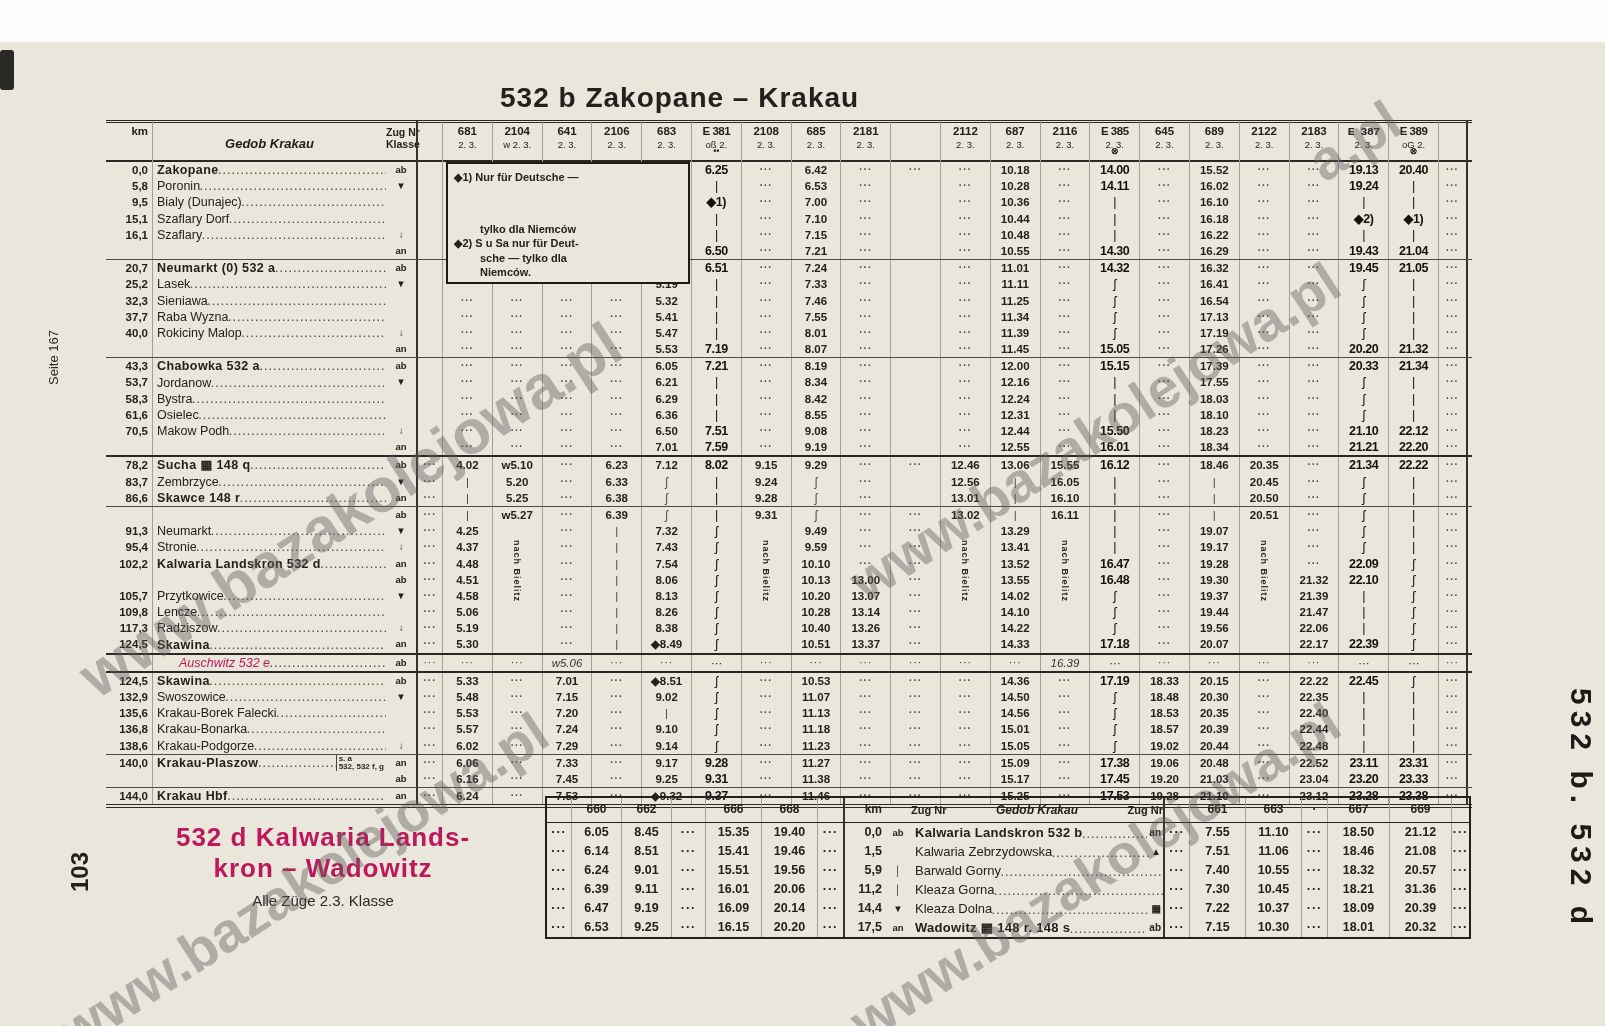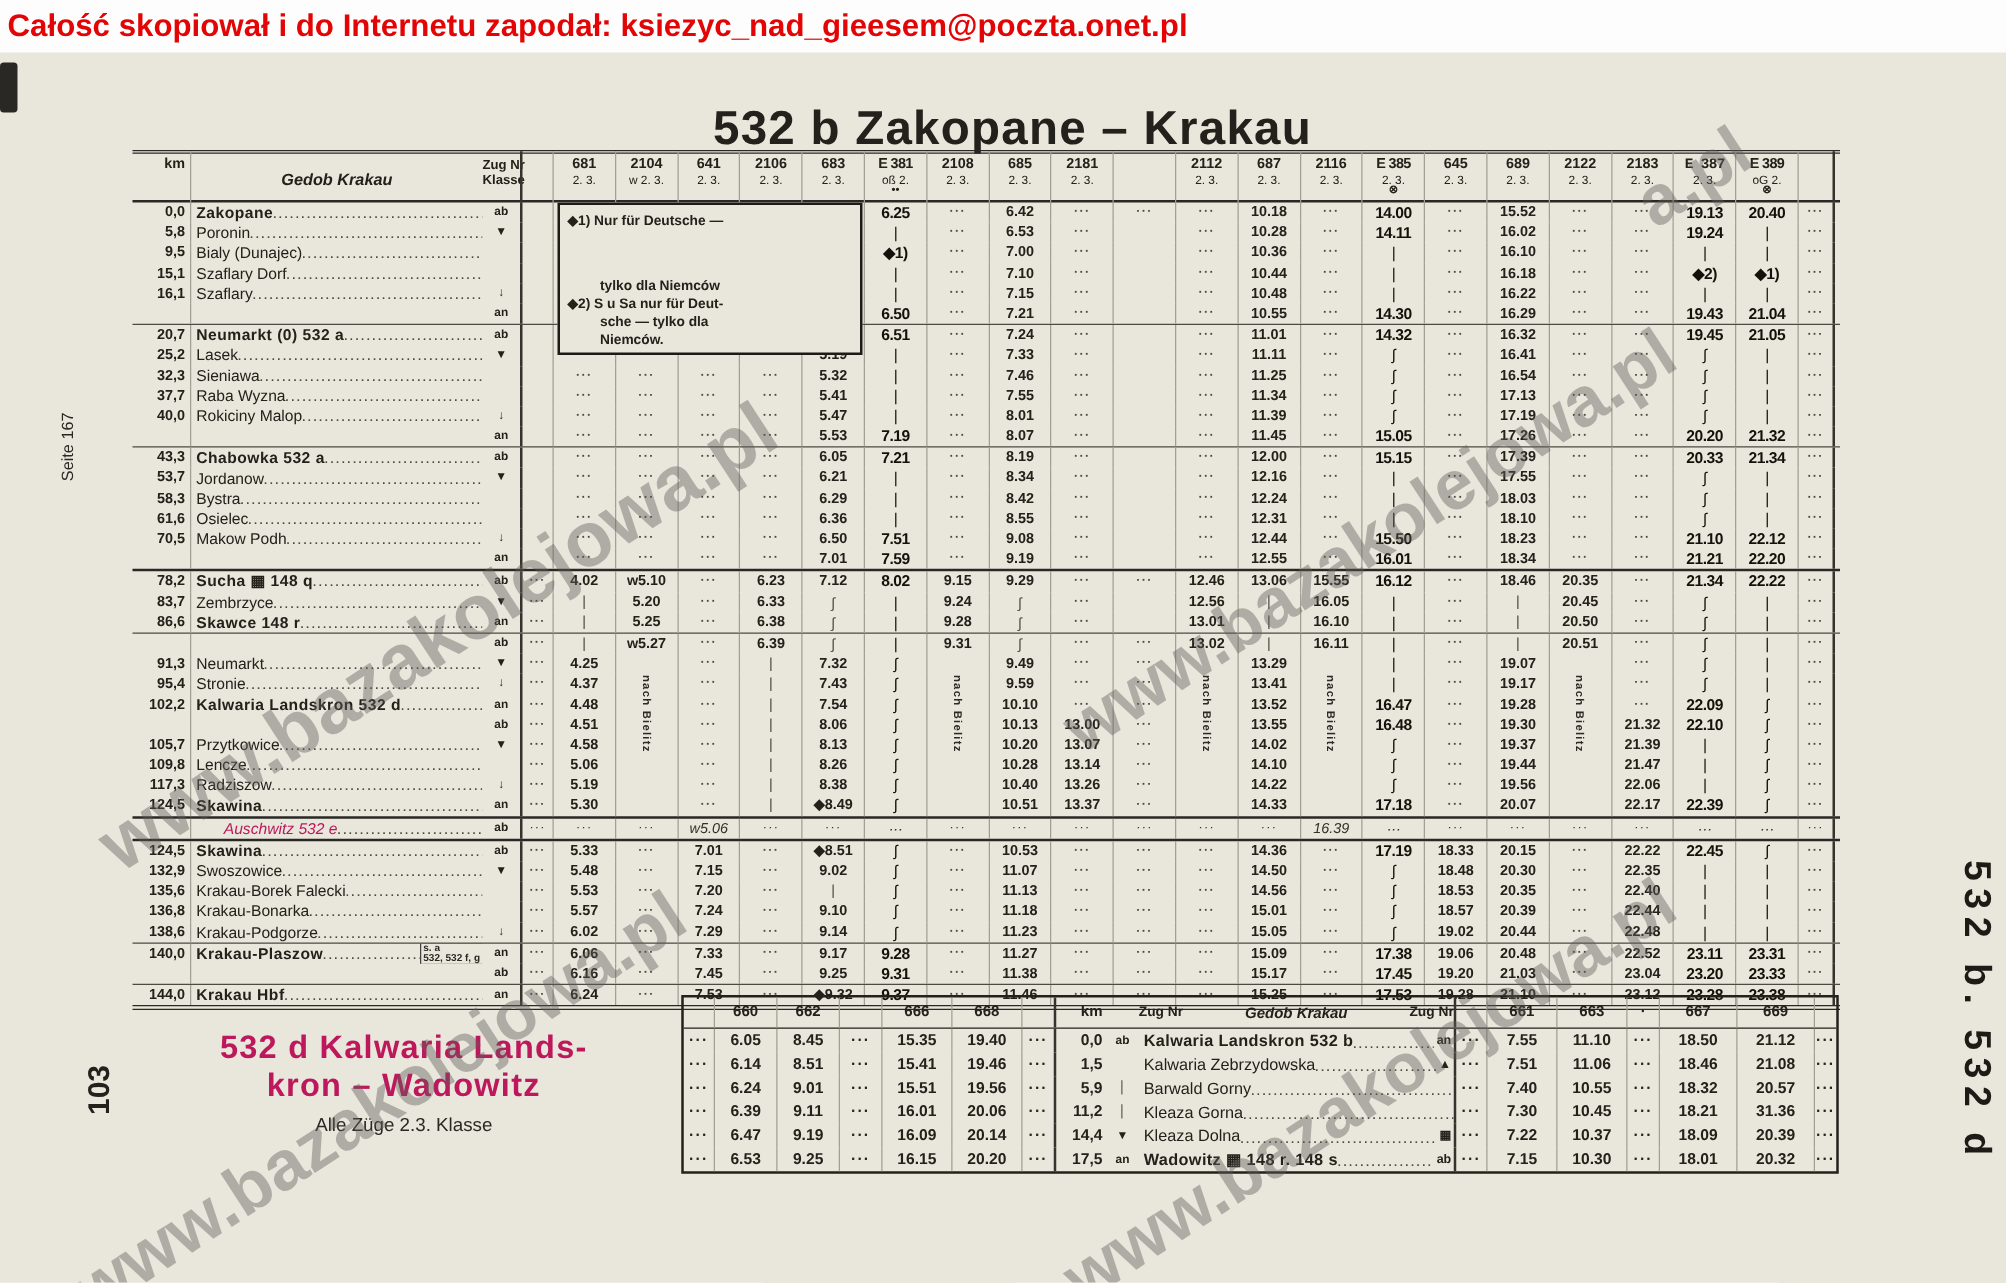--- a/index.html
+++ b/index.html
@@ -1,22 +1,22 @@
 <!DOCTYPE html>
 <html><head>
 <meta charset="utf-8">
 <style>
   html,body{margin:0;padding:0;}
   .page{position:relative;width:1605px;height:1026px;background:#e9e6dc;overflow:hidden;
         font-family:"Liberation Sans",sans-serif;color:#1d1b16;}
   .topstrip{position:absolute;left:0;top:0;width:1605px;height:42px;background:#fdfdfd;}
   .banner{position:absolute;left:6px;top:7px;font-size:25px;font-weight:bold;color:#e30505;
           letter-spacing:0px;white-space:nowrap;}
-  .title{position:absolute;left:500px;top:82px;width:620px;text-align:center;
-         font-size:38px;font-weight:bold;color:#23211c;letter-spacing:1px;}
+  .title{position:absolute;left:500px;top:82px;width:620px;text-align:left;
+         font-size:28px;font-weight:bold;color:#23211c;letter-spacing:1px;}
   
   .wm{position:absolute;font-weight:bold;color:rgba(95,93,88,0.42);white-space:nowrap;
       transform:rotate(-33deg);transform-origin:0 0;z-index:40;pointer-events:none;}
   
   .mtbl{position:absolute;left:106px;top:120px;width:1366px;background:transparent;
         border-top:3px double #2a2824;z-index:2;}
   .mrow{display:grid;grid-template-columns:46px 234px 30px 26px repeat(20,49.8px) 30px;
         height:16.2px;align-items:center;}
   .mrow.mhead{height:37px;border-bottom:2px solid #2a2824;}
   .mcell{height:100%;border-left:1px solid #a29f94;text-align:center;white-space:nowrap;
@@ -78,21 +78,20 @@
   .vright{position:absolute;left:1564px;top:688px;writing-mode:vertical-rl;
           font-size:30px;font-weight:bold;letter-spacing:6px;color:#1d1b16;z-index:3;}
   .smudge{position:absolute;left:0px;top:50px;width:14px;height:40px;background:#2a2824;border-radius:3px;z-index:3;}
 </style>
 </head>
 <body>
 
 <div class="page">
   <div class="topstrip"></div>
   <div class="smudge"></div>
-  <div class="banner">Całość skopiował i do Internetu zapodał: ksiezyc_nad_gieesem@poczta.onet.pl</div>
   <div class="title">532 b   Zakopane – Krakau</div>
 
   <div class="mtbl" id="mtbl">
     <div class="notebox" id="notebox">
         <div>◆1)  Nur für Deutsche —</div>
         <div style="padding-left: 26px; margin-top: 37px;">tylko dla Niemców</div>
         <div>◆2)  S u Sa nur für Deut-</div>
         <div style="padding-left: 26px;">sche  —  tylko  dla</div>
         <div style="padding-left: 26px;">Niemców.</div>
       </div>

